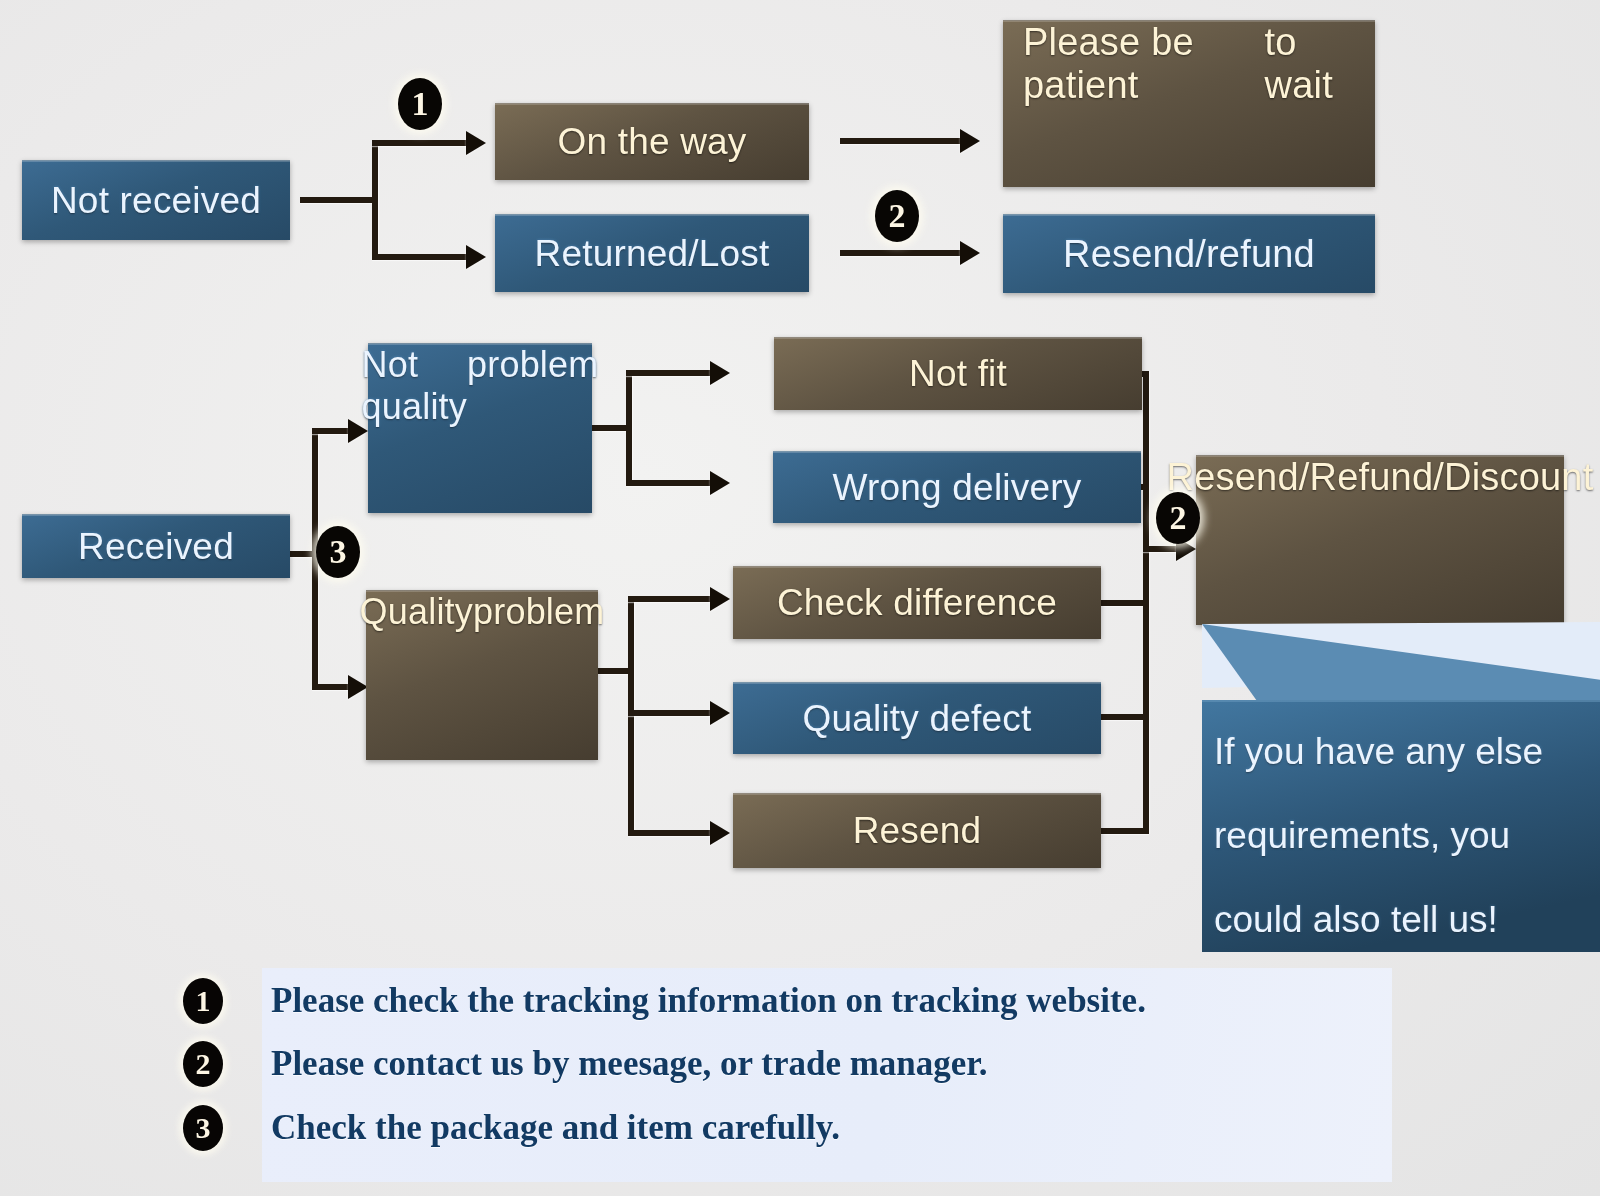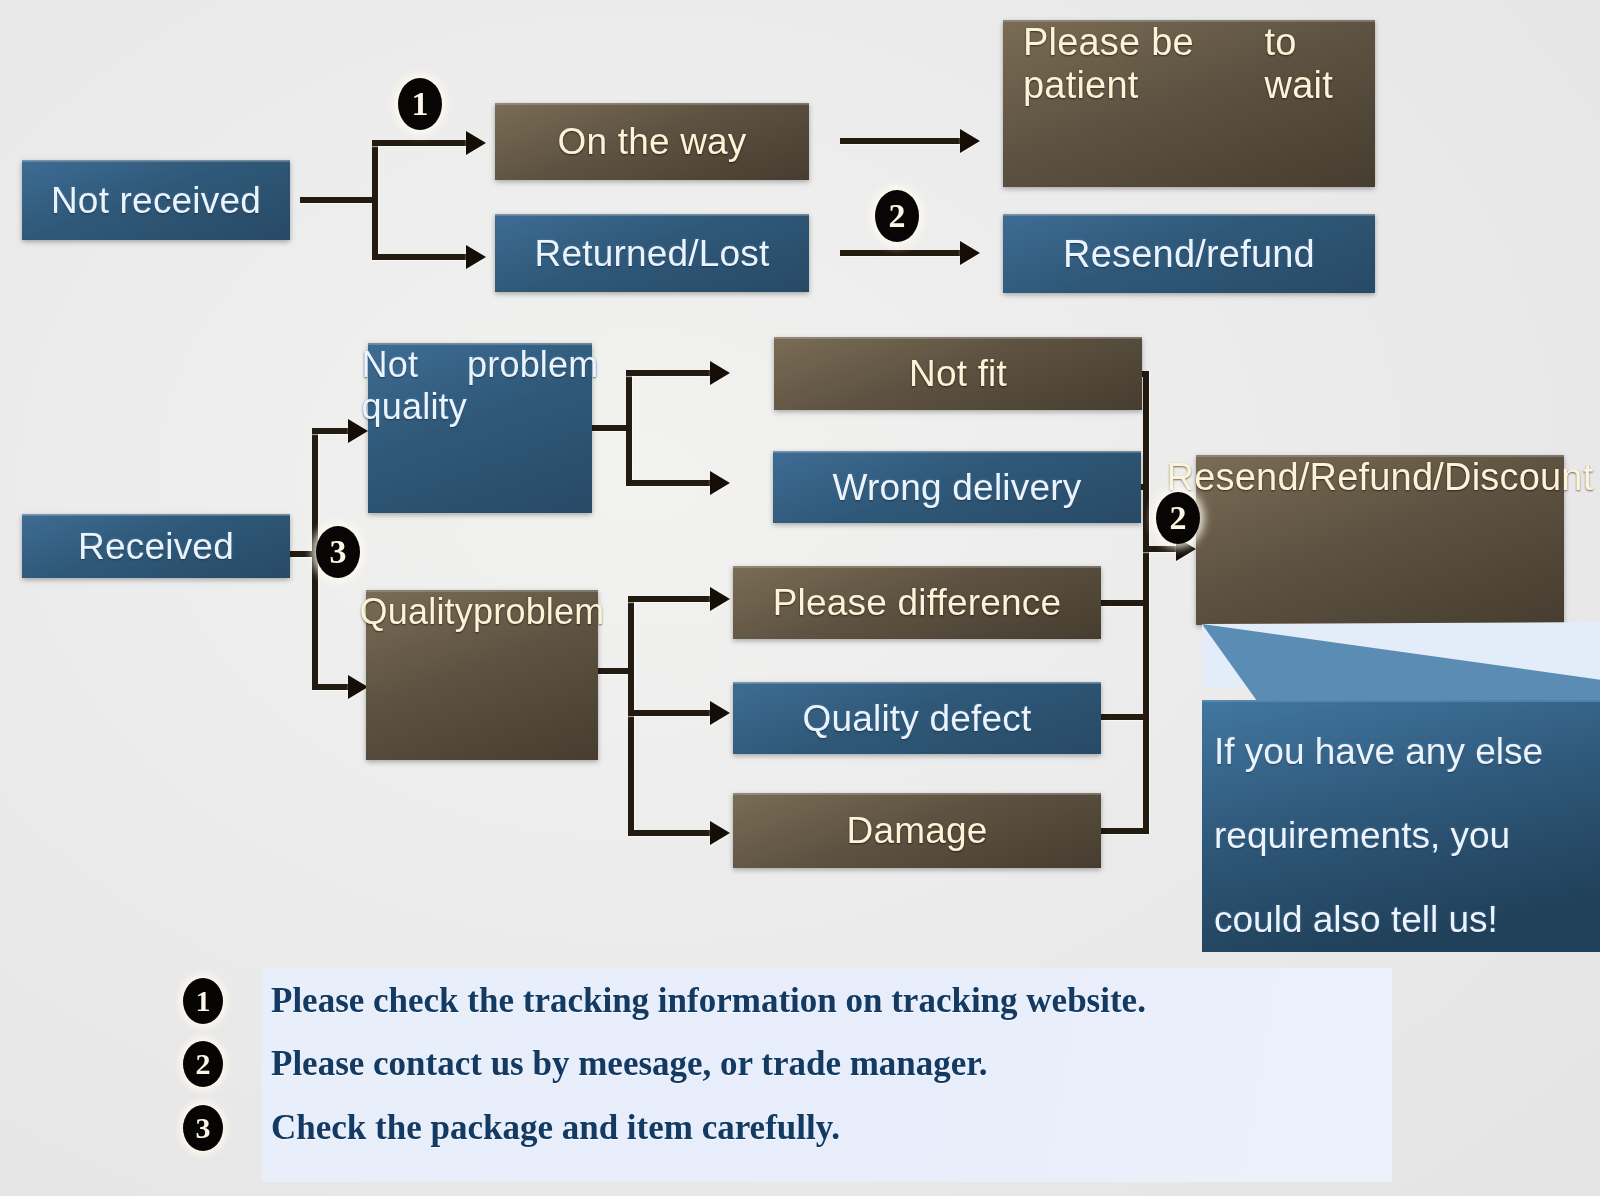--- a/index.html
+++ b/index.html
@@ -189,27 +189,27 @@
   <div class="hl" style="left:628px;top:830px;width:88px;"></div>
   <div class="arrowhead" style="left:710px;top:821px;"></div>
 
   <div class="node brown center" style="left:733px;top:337px;width:368px;height:73px;font-size:37px;margin-left:41px;">
     <span class="lbl">Not fit</span>
   </div>
   <div class="node blue center" style="left:733px;top:451px;width:368px;height:72px;font-size:37px;margin-left:40px;">
     <span class="lbl">Wrong delivery</span>
   </div>
   <div class="node brown center" style="left:733px;top:566px;width:368px;height:73px;font-size:37px;">
-    <span class="lbl">Please difference</span>
+    <span class="lbl">Check difference</span>
   </div>
   <div class="node blue center" style="left:733px;top:682px;width:368px;height:72px;font-size:37px;">
     <span class="lbl">Quality defect</span>
   </div>
   <div class="node brown center" style="left:733px;top:793px;width:368px;height:75px;font-size:37px;">
-    <span class="lbl">Damage</span>
+    <span class="lbl">Resend</span>
   </div>
 
   <div class="hl" style="left:1101px;top:371px;width:48px;"></div>
   <div class="hl" style="left:1101px;top:484px;width:48px;"></div>
   <div class="hl" style="left:1101px;top:600px;width:48px;"></div>
   <div class="hl" style="left:1101px;top:714px;width:48px;"></div>
   <div class="hl" style="left:1101px;top:828px;width:48px;"></div>
   <div class="vl" style="left:1143px;top:371px;height:463px;"></div>
   <div class="hl" style="left:1143px;top:546px;width:42px;"></div>
   <div class="arrowhead" style="left:1176px;top:537px;"></div>

